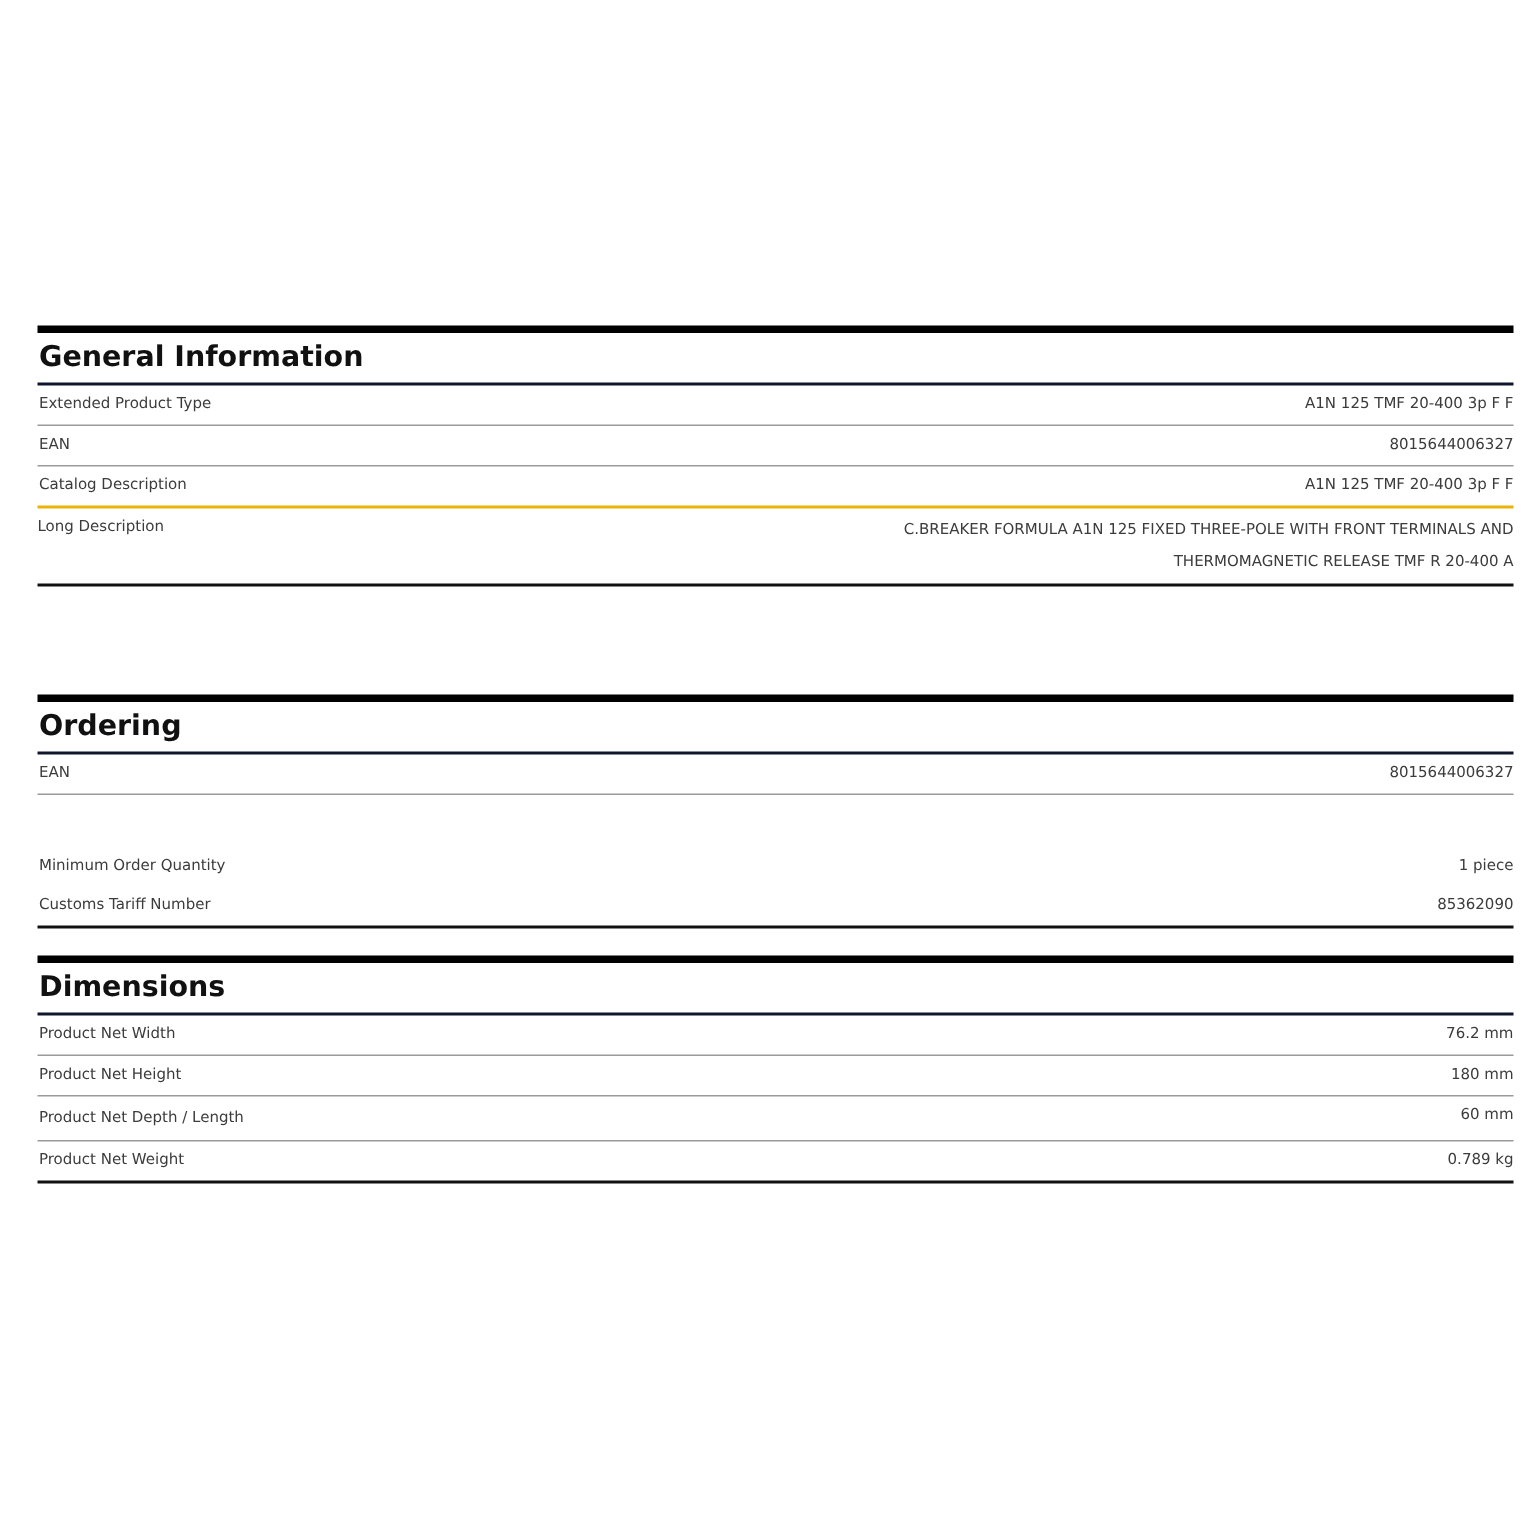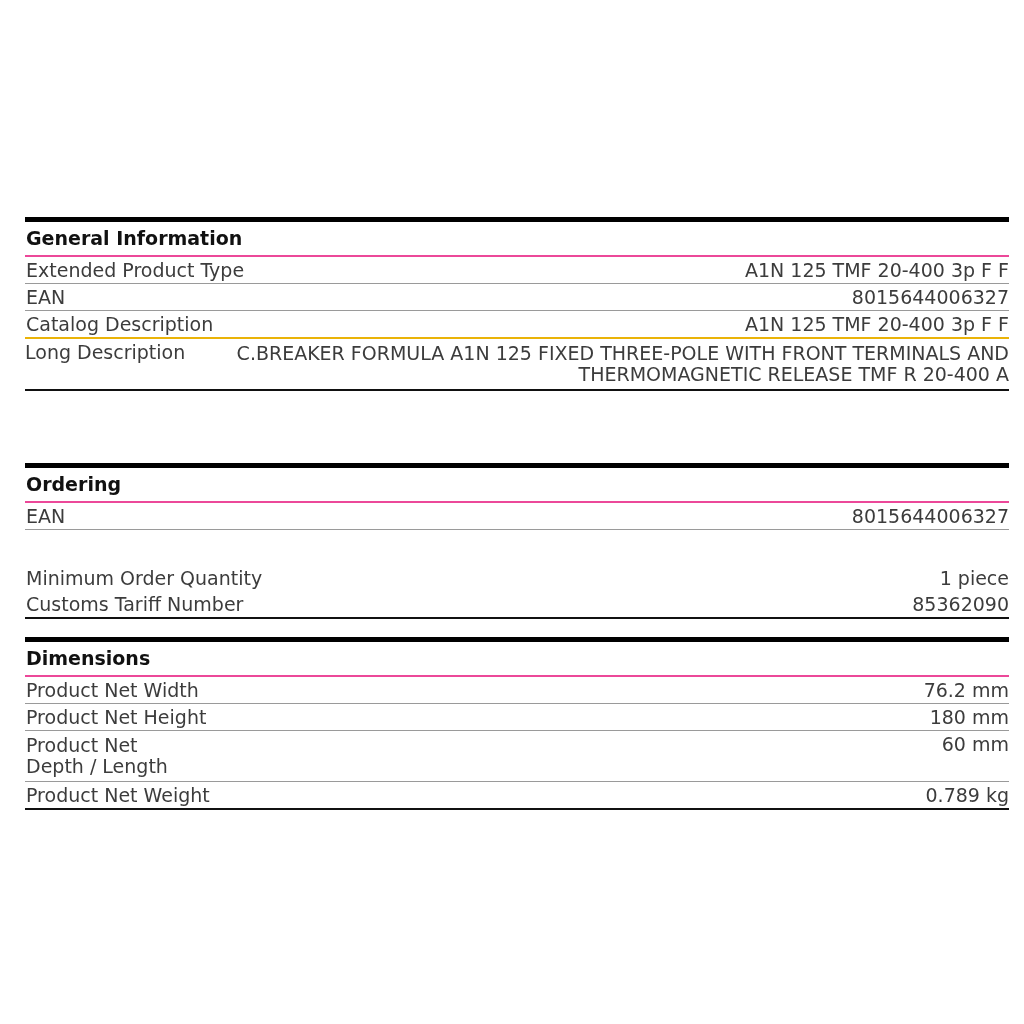--- a/index.html
+++ b/index.html
@@ -9,25 +9,25 @@
     color: #3a3a3a;
   }
   .sheet {
     position: absolute; left: 25px; width: 984px;
   }
   .section { position: absolute; left: 0; width: 984px; }
   .sec-top { height: 5px; background: #000; }
   .sec-title {
     font-size: 19px; font-weight: bold; color: #111;
     height: 33px; line-height: 33px; padding-left: 1px;
-    border-bottom: 2px solid #ec4899;
+    border-bottom: 2px solid #0f172a;
   }
   .row {
     display: flex; justify-content: space-between; align-items: flex-start;
-    font-size: 19px; color: #3c3c3c;
+    font-size: 10px; color: #3c3c3c;
     border-bottom: 1px solid #9a9a9a;
     padding: 4px 0 4px 1px;
     line-height: 18px;
   }
   .row.noline { border-bottom: none; margin-top: 35px; }
   .row.last { border-bottom: 2px solid #111; }
   .row .lbl { flex: 0 0 auto; white-space: nowrap; }
   .row .val { text-align: right; flex: 1 1 auto; padding-left: 20px; }
   .row.tall { align-items: flex-start; padding: 4px 0; }
   .row.tall .val { line-height: 21px; }

